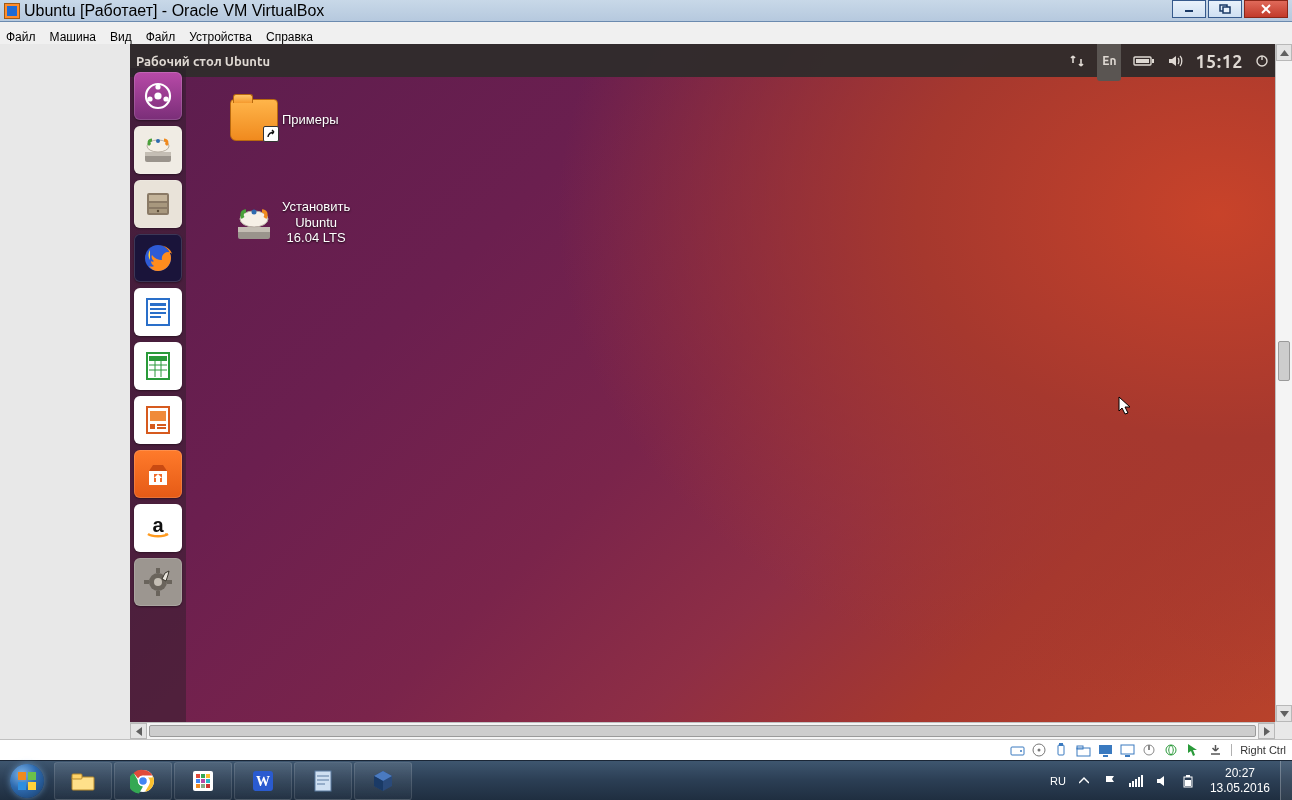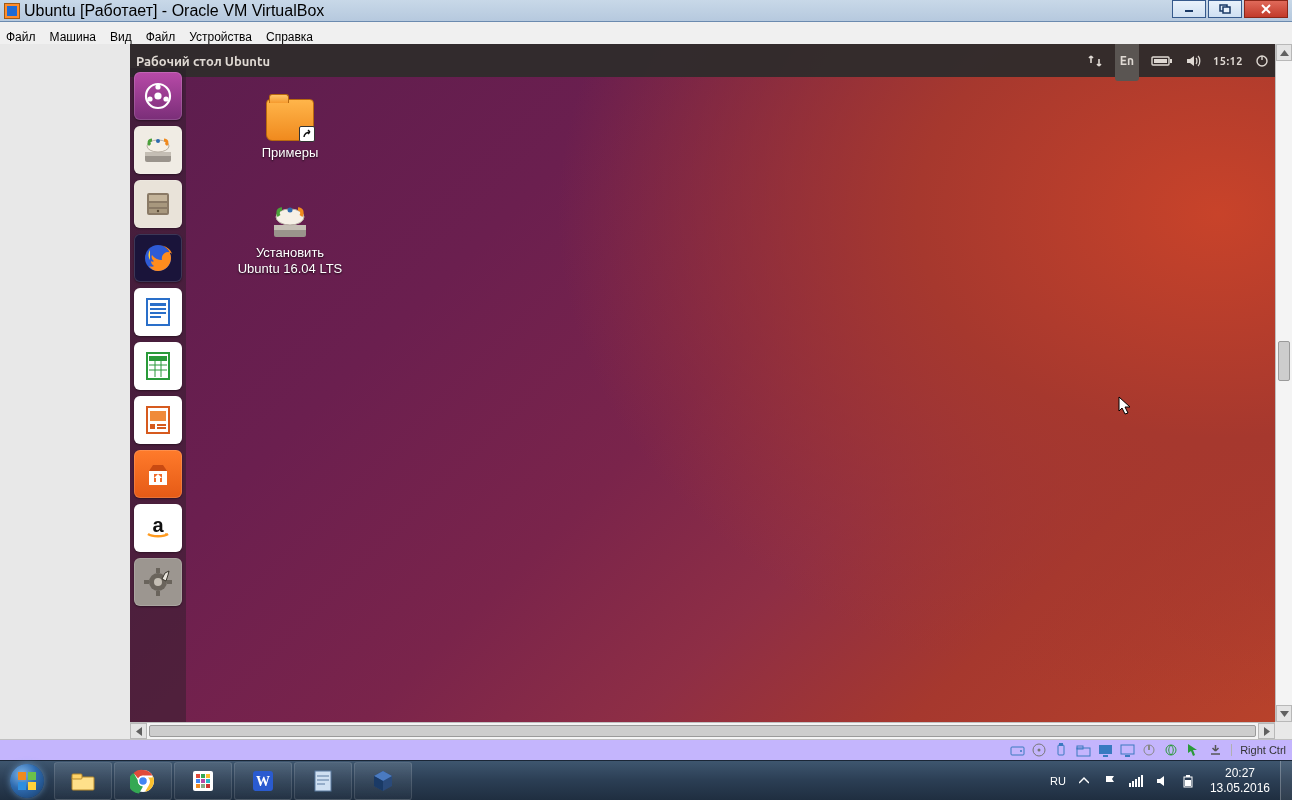--- a/index.html
+++ b/index.html
@@ -106,21 +106,21 @@
   background:rgba(48,44,44,0.96);
   color:#dfd9d3;font-size:13px;font-weight:bold;
   display:flex;align-items:center;padding:0 6px;
   font-family:Ubuntu,"Segoe UI",sans-serif;
 }
 .u-topbar .title{font-weight:700;}
 .u-topbar .spacer{flex:1}
 .u-ind{display:flex;align-items:center;gap:12px;font-weight:600;font-size:12px;}
 .u-ind .lang{background:#5a5552;border-radius:3px;padding:14px 5px;font-size:12px;}
 .u-ind svg{display:block}
-.u-ind .clock{font-size:11px;letter-spacing:0.5px;}
+.u-ind .clock{font-size:18px;letter-spacing:0.5px;}
 
 
 .launcher{
   position:absolute;left:0;top:24px;bottom:0;width:56px;
   background:rgba(40,30,40,0.45);
   padding:4px 4px;
   display:flex;flex-direction:column;gap:6px;
 }
 .l-tile{
   width:48px;height:48px;border-radius:6px;
@@ -135,21 +135,21 @@
 .l-tile.writer{background:#fff;}
 .l-tile.calc{background:#fff;}
 .l-tile.impress{background:#fff;}
 .l-tile.soft{background:linear-gradient(#ff7b2b,#e55a16);}
 .l-tile.amazon{background:#fff;}
 .l-tile.settings{background:#9c9690;}
 
 
 .desk-icon{
   position:absolute;width:120px;text-align:center;
-  display:flex;flex-direction:column;align-items:center;gap:4px;
+  display:flex;flex-direction:row;align-items:center;gap:4px;
 }
 .desk-icon .ic{width:48px;height:42px;position:relative;}
 .desk-icon .lbl{
   color:#fff;font-size:13px;text-shadow:0 1px 2px rgba(0,0,0,0.8);
   line-height:1.2;
 }
 .folder{
   background:linear-gradient(#ffb54a,#f08a1e);
   border-radius:4px 4px 6px 6px;
   border:1px solid #b8690f;
@@ -162,21 +162,21 @@
 }
 .folder .shortcut{
   position:absolute;right:-2px;bottom:-2px;width:16px;height:16px;
   background:#fff;border:1px solid #333;border-radius:2px;
   display:flex;align-items:center;justify-content:center;
 }
 
 
 .vb-status{
   position:absolute;left:0;right:0;bottom:40px;height:21px;
-  background:#c4b5fd;border-top:1px solid #c0c0c0;
+  background:#ffffff;border-top:1px solid #c0c0c0;
   display:flex;align-items:center;justify-content:flex-end;
   padding:0 6px;gap:6px;font-size:11px;color:#333;
 }
 .vb-status .sicon{width:16px;height:16px;display:flex;align-items:center;justify-content:center;}
 .vb-status .host{border-left:1px solid #b0b0b0;padding-left:8px;margin-left:2px;}
 
 
 .taskbar{
   position:absolute;left:0;right:0;bottom:0;height:40px;
   background:linear-gradient(#3e566f 0%,#2b3e54 50%,#1f2e40 100%);

